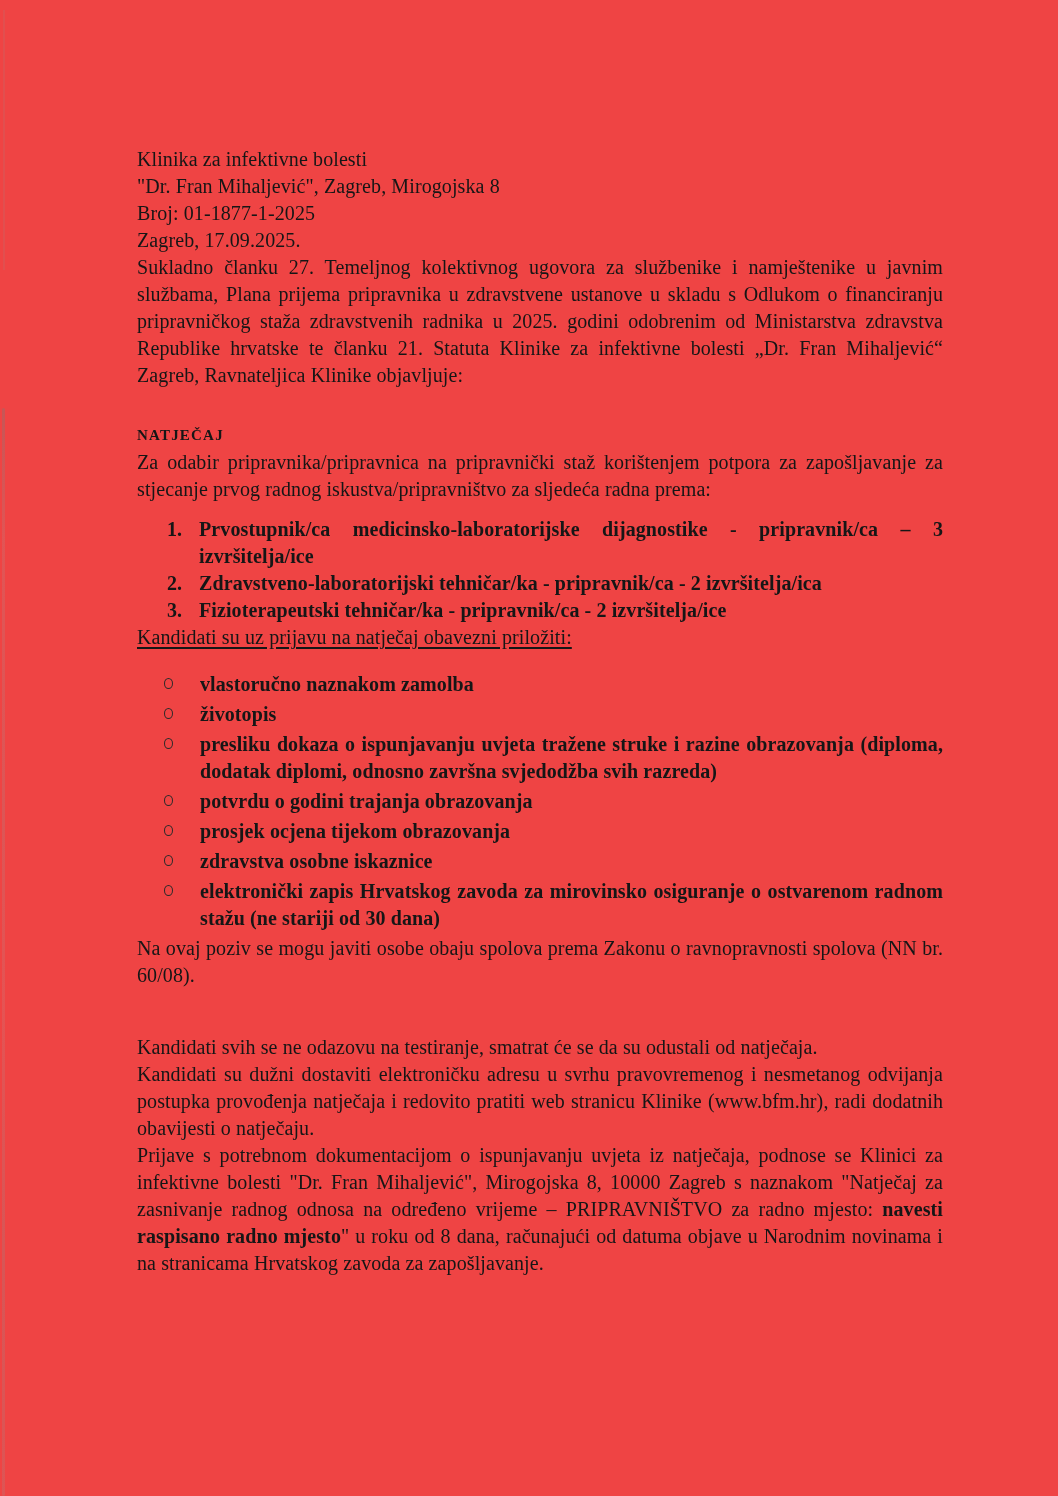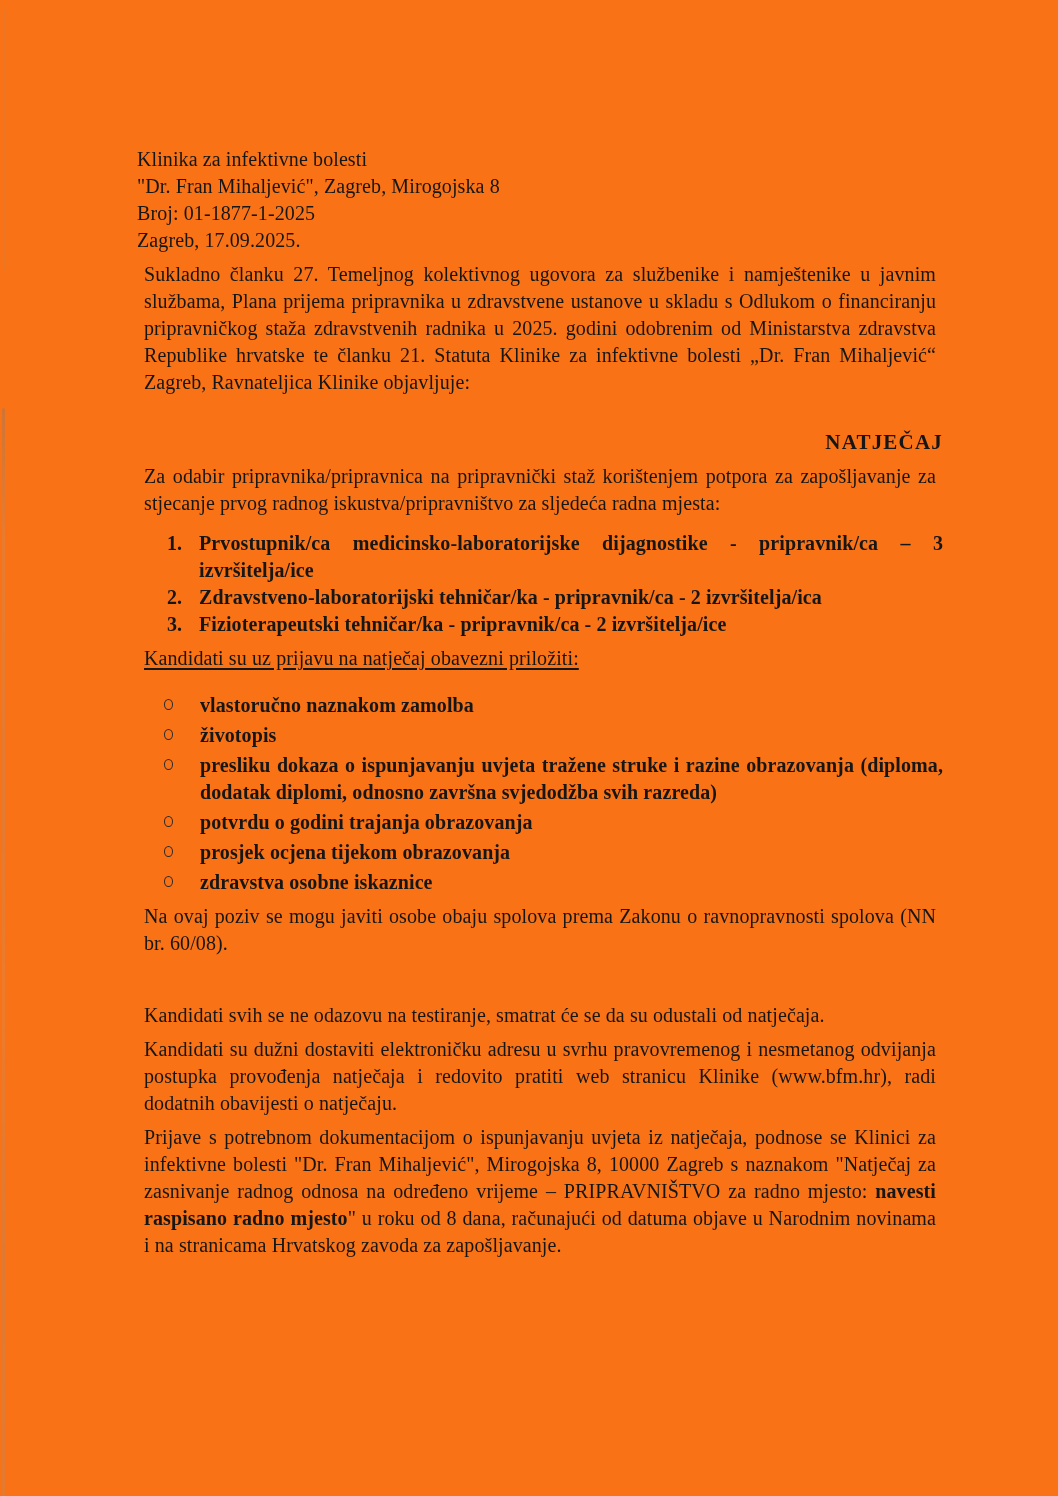--- a/index.html
+++ b/index.html
@@ -11,21 +11,21 @@
     width: 1058px;
     height: 1496px;
     position: relative;
     font-family: "Liberation Serif", "DejaVu Serif", serif;
     color: #161616;
     overflow: hidden;
   }
   .page {
     position: absolute;
     inset: 0;
-    background: #f97316;
+    background: #ef4444;
   }
   
   .scan-edge {
     position: absolute;
     left: 2px;
     top: 408px;
     width: 3px;
     height: 1088px;
     background: linear-gradient(
       to bottom,
@@ -52,28 +52,28 @@
     top: 146px;
     width: 806px;
     font-size: 20px;
     line-height: 27px;
     letter-spacing: 0.1px;
   }
   .letterhead div {
     margin: 0;
   }
   p.para {
-    margin: 7px;
+    margin: 0;
     text-align: justify;
   }
   .intro { margin-top: 40px; }
   .doc-title {
     margin: 33px 0 0 0;
-    text-align: right;
-    font-size: 21px;
+    text-align: left;
+    font-size: 15px;
     font-weight: bold;
     letter-spacing: 1.2px;
   }
   .lead { margin-top: 33px; }
 
   .positions {
     margin-top: 13px;
     font-weight: bold;
   }
   .position-item {
@@ -140,21 +140,21 @@
       <div>Klinika za infektivne bolesti</div>
       <div>"Dr. Fran Mihaljević", Zagreb, Mirogojska 8</div>
       <div>Broj: 01-1877-1-2025</div>
       <div>Zagreb, 17.09.2025.</div>
     </div>
 
     <p class="para intro">Sukladno članku 27. Temeljnog kolektivnog ugovora za službenike i namještenike u javnim službama, Plana prijema pripravnika u zdravstvene ustanove u skladu s Odlukom o financiranju pripravničkog staža zdravstvenih radnika u 2025. godini odobrenim od Ministarstva zdravstva Republike hrvatske te članku 21. Statuta Klinike za infektivne bolesti „Dr. Fran Mihaljević“ Zagreb, Ravnateljica Klinike objavljuje:</p>
 
     <h1 class="doc-title">NATJEČAJ</h1>
 
-    <p class="para lead">Za odabir pripravnika/pripravnica na pripravnički staž korištenjem potpora za zapošljavanje za stjecanje prvog radnog iskustva/pripravništvo za sljedeća radna mjesta:</p>
+    <p class="para lead">Za odabir pripravnika/pripravnica na pripravnički staž korištenjem potpora za zapošljavanje za stjecanje prvog radnog iskustva/pripravništvo za sljedeća radna prema:</p>
 
     <div class="positions">
       <div class="position-item">
         <span class="pos-num">1.</span>
         <span class="pos-text">Prvostupnik/ca medicinsko-laboratorijske dijagnostike - pripravnik/ca – 3 izvršitelja/ice</span>
       </div>
       <div class="position-item">
         <span class="pos-num">2.</span>
         <span class="pos-text">Zdravstveno-laboratorijski tehničar/ka - pripravnik/ca - 2 izvršitelja/ica</span>
       </div>
@@ -196,20 +196,26 @@
             <span class="circle-bullet"></span>
           </span>
         <span class="req-text">prosjek ocjena tijekom obrazovanja</span>
       </div>
       <div class="req-item">
         <span class="req-marker">
             <span class="circle-bullet"></span>
           </span>
         <span class="req-text">zdravstva osobne iskaznice</span>
       </div>
+      <div class="req-item">
+        <span class="req-marker">
+            <span class="circle-bullet"></span>
+          </span>
+        <span class="req-text">elektronički zapis Hrvatskog zavoda za mirovinsko osiguranje o ostvarenom radnom stažu (ne stariji od 30 dana)</span>
+      </div>
     </div>
 
     <p class="para equality">Na ovaj poziv se mogu javiti osobe obaju spolova prema Zakonu o ravnopravnosti spolova (NN br. 60/08).</p>
 
     <div class="testing-block">
       <p class="para">Kandidati svih se ne odazovu na testiranje, smatrat će se da su odustali od natječaja.</p>
       <p class="para">Kandidati su dužni dostaviti elektroničku adresu u svrhu pravovremenog i nesmetanog odvijanja postupka provođenja natječaja i redovito pratiti web stranicu Klinike (www.bfm.hr), radi dodatnih obavijesti o natječaju.</p>
     </div>
 
     <p class="para closing"><span>Prijave s potrebnom dokumentacijom o ispunjavanju uvjeta iz natječaja, podnose se Klinici za infektivne bolesti "Dr. Fran Mihaljević", Mirogojska 8, 10000 Zagreb s naznakom "Natječaj za zasnivanje radnog odnosa na određeno vrijeme – PRIPRAVNIŠTVO za radno mjesto: </span><b>navesti raspisano radno mjesto</b><span>" u roku od 8 dana, računajući od datuma objave u Narodnim novinama i na stranicama Hrvatskog zavoda za zapošljavanje.</span></p>

